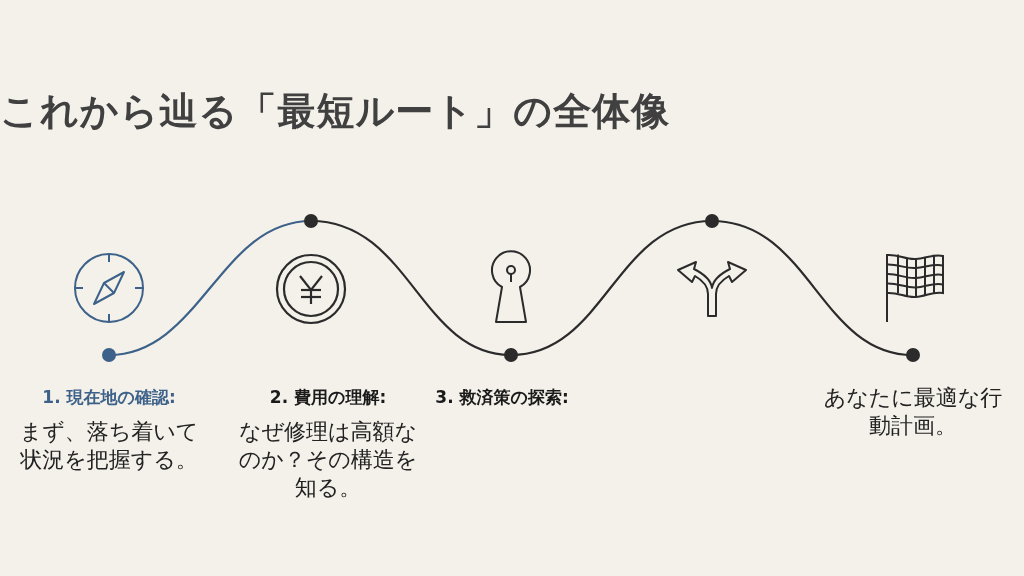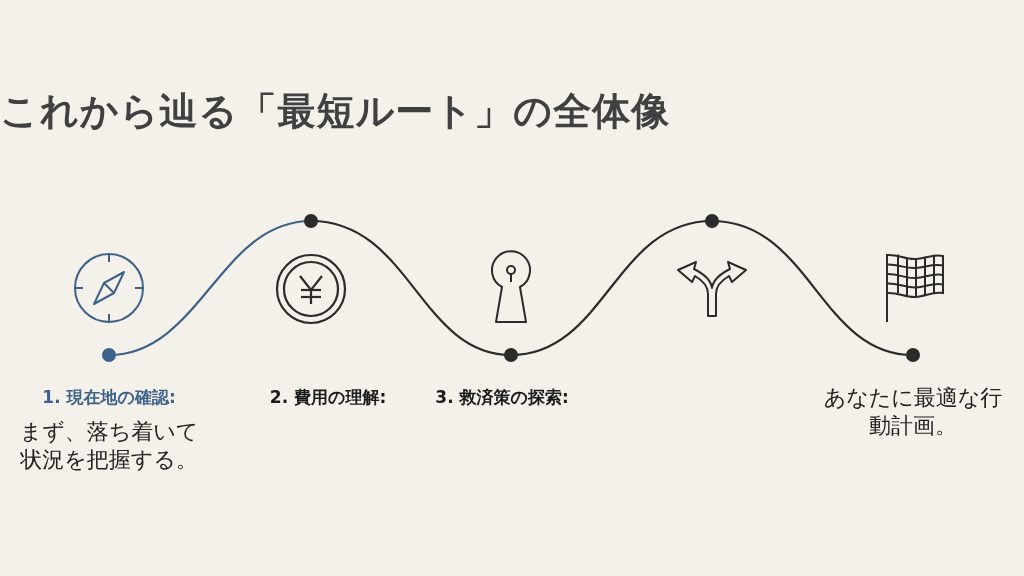--- a/index.html
+++ b/index.html
@@ -90,20 +90,21 @@
   </g>
 </svg>
 
 <div class="step" style="left:9px;">
   <div class="head active">1. 現在地の確認:</div>
   <div class="desc">まず、落ち着いて状況を把握する。</div>
 </div>
 
 <div class="step" style="left:228px;">
   <div class="head">2. 費用の理解:</div>
+  <div class="desc">なぜ修理は高額なのか？その構造を知る。</div>
 </div>
 
 <div class="step" style="left:402px;text-align:center;">
   <div class="head">3. 救済策の探索:</div>
 </div>
 
 <div class="step" style="left:612px;">
 </div>
 
 <div class="step" style="left:813px;">

